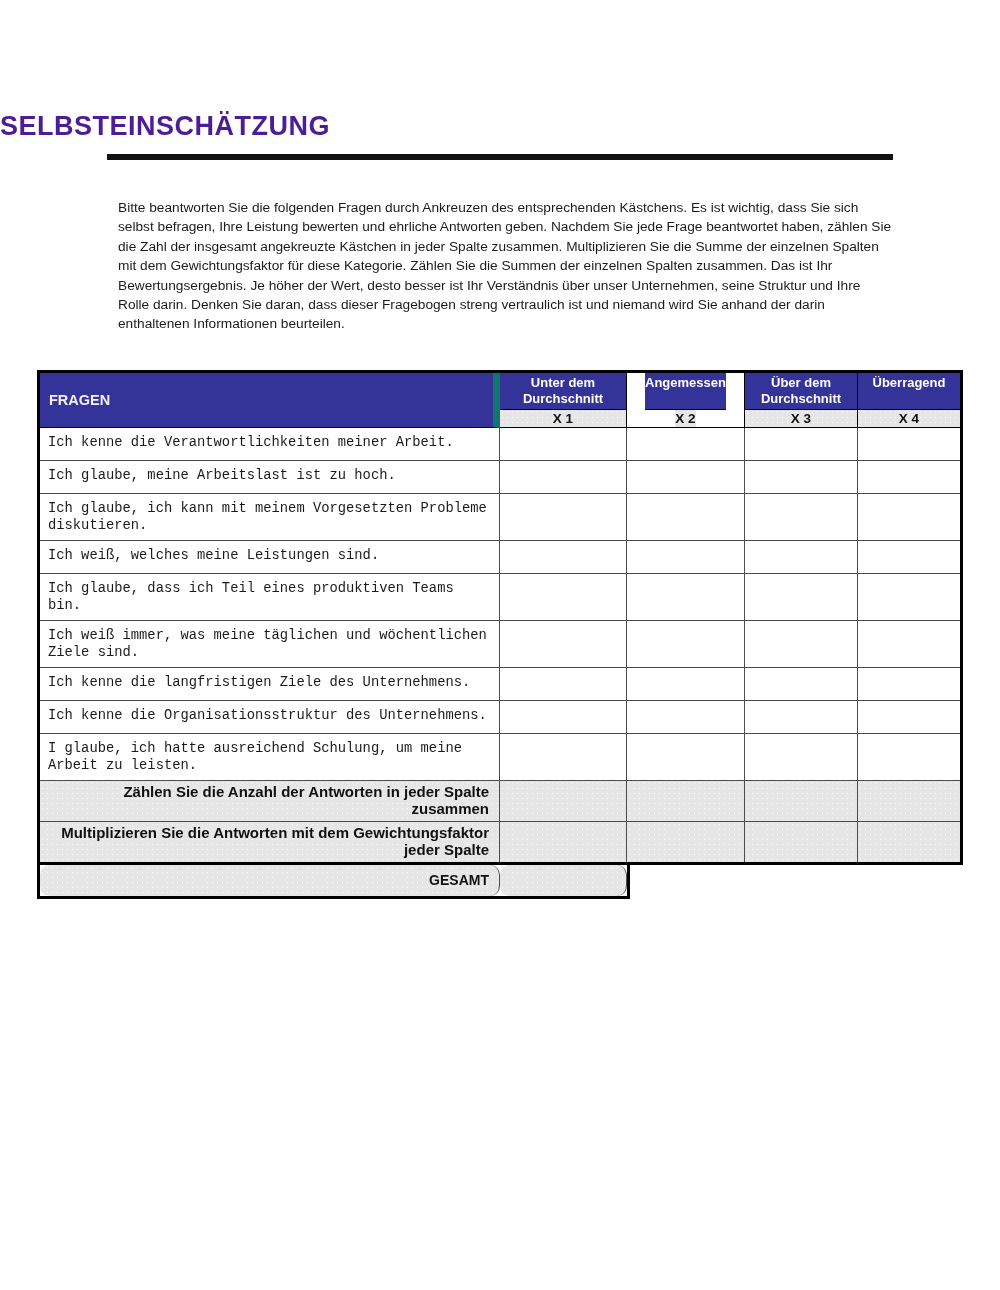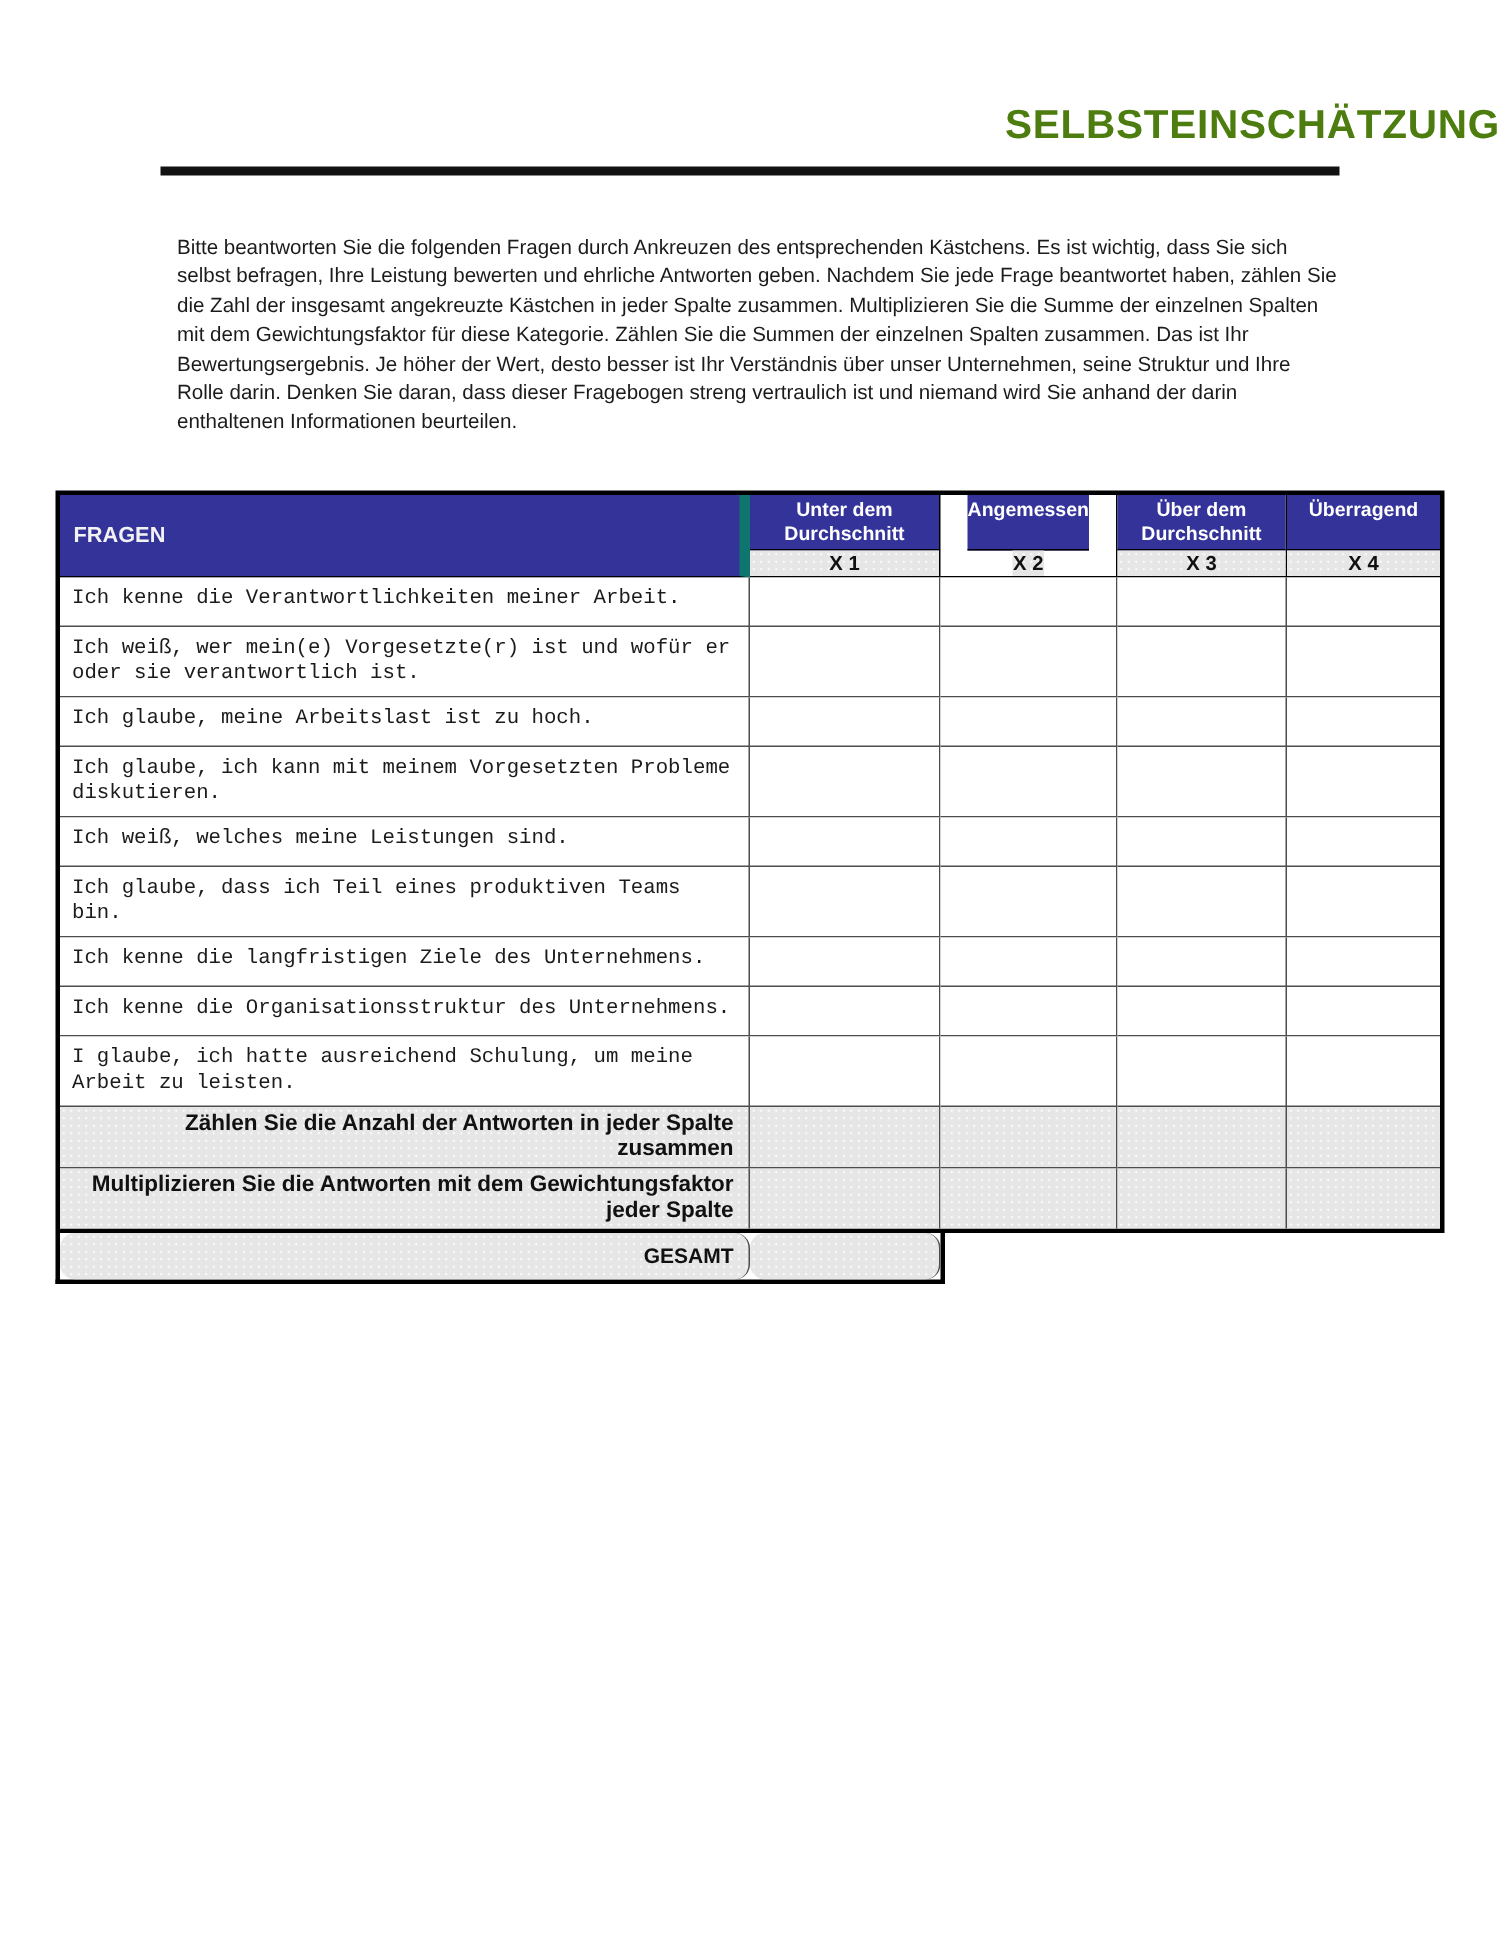--- a/index.html
+++ b/index.html
@@ -7,25 +7,25 @@
   body {
     width: 1000px; height: 1290px;
     font-family: "Liberation Sans", "DejaVu Sans", sans-serif;
     color: #1a1a1a;
     position: relative;
     overflow: hidden;
   }
   .page { width: 1000px; height: 1290px; background: #fff; }
 
   .title {
-    padding-top: 68px;
-    text-align: right;
+    padding-top: 111px;
+    text-align: left;
     font-size: 27px;
     font-weight: bold;
-    color: #4d7c0f;
+    color: #4c1d95;
     letter-spacing: 0.5px;
   }
   .rule {
     width: 786px; height: 6px;
     background: #121212;
     margin: 12px auto 0;
   }
   .intro {
     width: 776px;
     margin: 38px 0 0 118px;
@@ -167,27 +167,20 @@
 
       <div id="question-rows">
   <div class="row q-row">
     <div class="cell q-col q-text">Ich kenne die Verantwortlichkeiten meiner Arbeit.</div>
     <div class="cell c1"></div>
     <div class="cell c2"></div>
     <div class="cell c3"></div>
     <div class="cell c4"></div>
   </div>
 
-  <div class="row q-row">
-    <div class="cell q-col q-text">Ich weiß, wer mein(e) Vorgesetzte(r) ist und wofür er oder sie verantwortlich ist.</div>
-    <div class="cell c1"></div>
-    <div class="cell c2"></div>
-    <div class="cell c3"></div>
-    <div class="cell c4"></div>
-  </div>
 
   <div class="row q-row">
     <div class="cell q-col q-text">Ich glaube, meine Arbeitslast ist zu hoch.</div>
     <div class="cell c1"></div>
     <div class="cell c2"></div>
     <div class="cell c3"></div>
     <div class="cell c4"></div>
   </div>
 
   <div class="row q-row">
@@ -207,20 +200,27 @@
   </div>
 
   <div class="row q-row">
     <div class="cell q-col q-text">Ich glaube, dass ich Teil eines produktiven Teams bin.</div>
     <div class="cell c1"></div>
     <div class="cell c2"></div>
     <div class="cell c3"></div>
     <div class="cell c4"></div>
   </div>
 
+  <div class="row q-row">
+    <div class="cell q-col q-text">Ich weiß immer, was meine täglichen und wöchentlichen Ziele sind.</div>
+    <div class="cell c1"></div>
+    <div class="cell c2"></div>
+    <div class="cell c3"></div>
+    <div class="cell c4"></div>
+  </div>
 
   <div class="row q-row">
     <div class="cell q-col q-text">Ich kenne die langfristigen Ziele des Unternehmens.</div>
     <div class="cell c1"></div>
     <div class="cell c2"></div>
     <div class="cell c3"></div>
     <div class="cell c4"></div>
   </div>
 
   <div class="row q-row">

